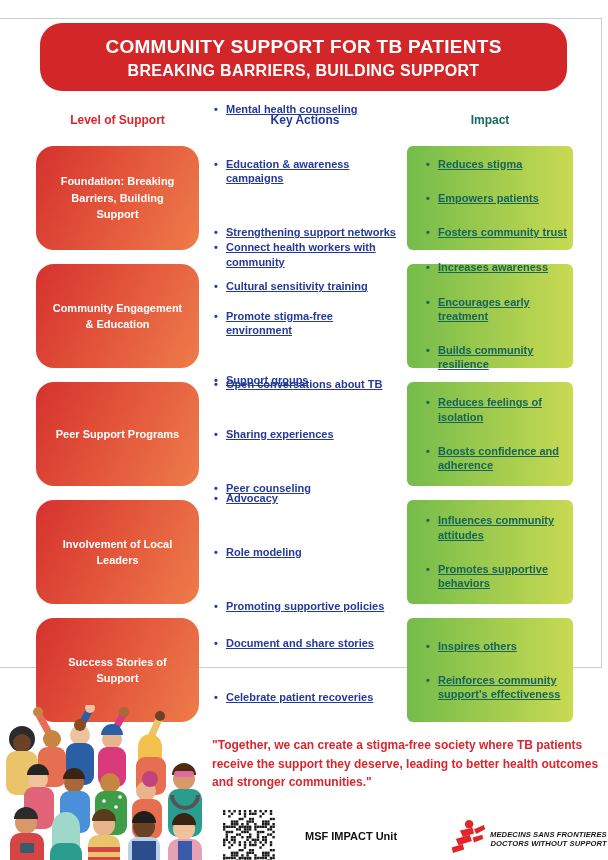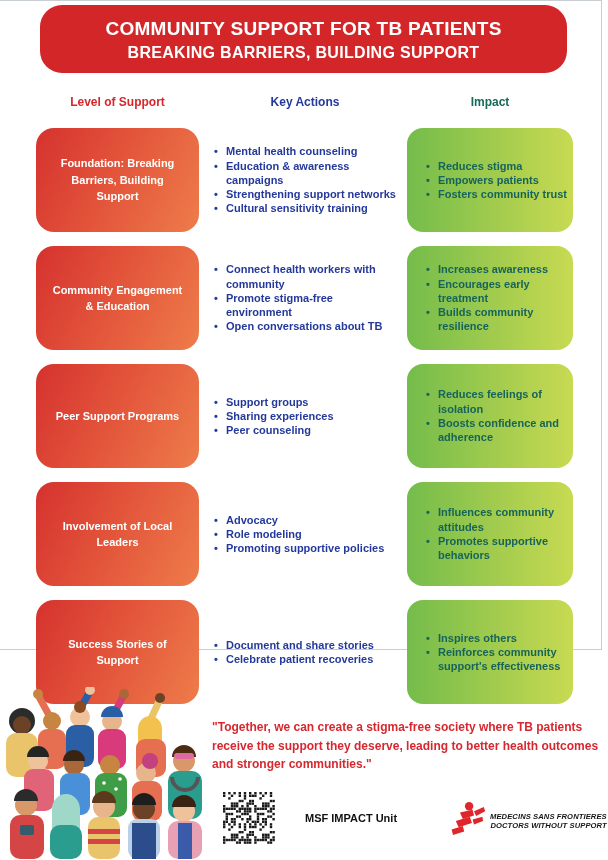--- a/index.html
+++ b/index.html
@@ -1,19 +1,19 @@
 <!DOCTYPE html>
 <html><head>
 <meta charset="utf-8">
 <style>
   * { margin:0; padding:0; box-sizing:border-box; font-family:"Liberation Sans", sans-serif; }
   html,body { background:#ffffff; }
   body { width:608px; height:860px; position:relative; overflow:hidden; }
 
-  .page { position:absolute; left:0; top:0; width:602px; height:650px; background:#fff;
+  .page { position:absolute; left:0; top:18px; width:602px; height:650px; background:#fff;
           border-top:1px solid #c9ced3; border-right:1px solid #c9ced3; border-bottom:1px solid #c9ced3; }
 
   
   .banner { position:absolute; left:40px; top:4px; width:527px; height:68px;
             background:#d22629; border-radius:22px; color:#fff; text-align:center; }
   .banner .title { font-size:19px; font-weight:bold; letter-spacing:.3px; padding-top:13px; }
   .banner .subtitle { font-size:16px; font-weight:bold; letter-spacing:.3px; margin-top:4px; }
 
   
   .colhead { position:absolute; top:94px; font-size:12px; font-weight:bold; text-align:center; }
@@ -23,25 +23,25 @@
 
   
   .rows { position:absolute; left:0; top:127px; width:602px; display:flex; flex-direction:column; gap:14px; }
   .row  { display:flex; height:104px; }
   .level-card { margin-left:36px; width:163px; border-radius:18px;
                 background:linear-gradient(115deg,#d5322e 0%,#e2533a 45%,#ee7c4a 100%);
                 display:flex; align-items:center; justify-content:center;
                 color:#fff; font-weight:bold; font-size:11px; line-height:1.5;
                 text-align:center; padding:0 14px; }
   ul.blist { list-style:none; }
-  ul.blist li { position:relative; padding-left:13px; line-height:1.3; margin:0 0; }
+  ul.blist li { position:relative; padding-left:13px; line-height:1.3; margin:20px 0;text-decoration:underline; }
   ul.blist li::before { content:"\2022"; position:absolute; left:1px; top:0; }
   .actions-col { margin-left:14px; width:185px; display:flex; flex-direction:column; justify-content:center;
                  color:#24399b; font-weight:bold; font-size:11px; }
-  .impact-card { margin-left:9px; width:166px; border-radius:16px;
+  .impact-card { margin-left:9px; width:166px; border-radius:6px;
                  background:linear-gradient(90deg,#74bc4b 0%,#a3cc4e 55%,#c8da52 100%);
                  display:flex; flex-direction:column; justify-content:center;
                  color:#17645a; font-weight:bold; font-size:11px; padding:0 6px 0 18px; }
 
   
   .quote { position:absolute; left:212px; top:717px; width:392px;
            color:#d7282f; font-weight:bold; font-size:12px; line-height:1.55; }
 
   
   .qr { position:absolute; left:223px; top:791px; width:52px; height:52px; }

